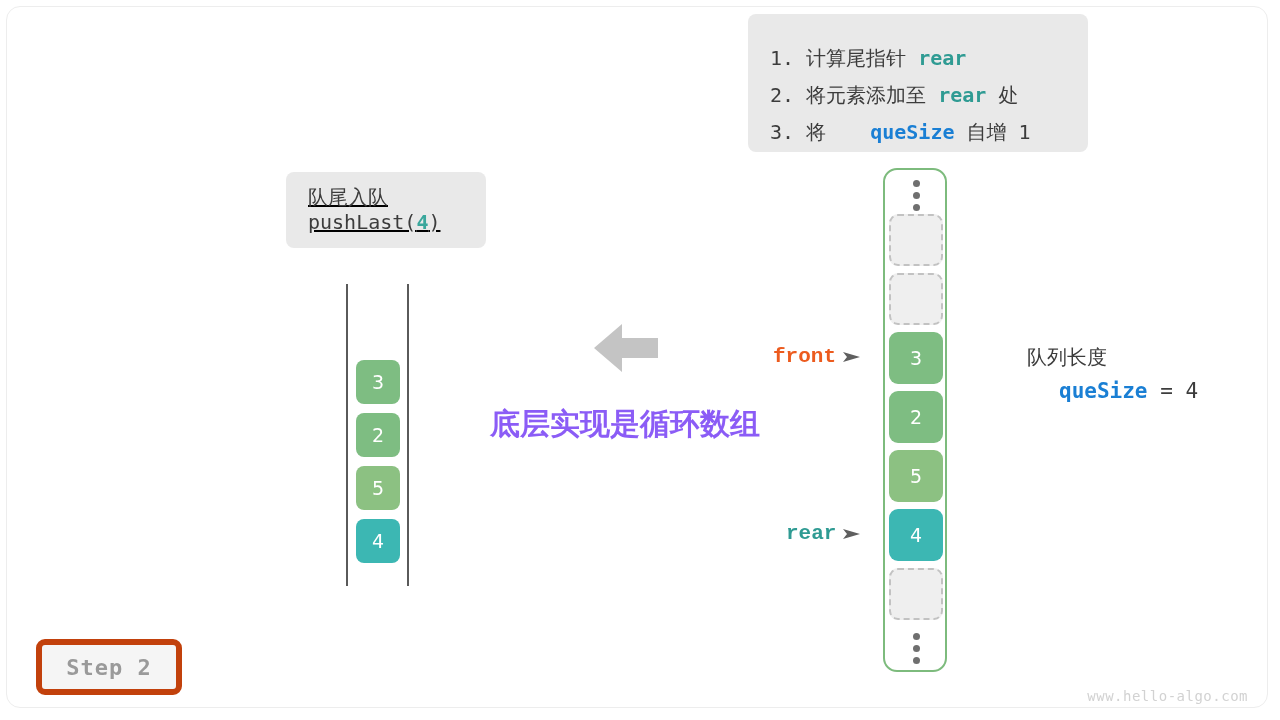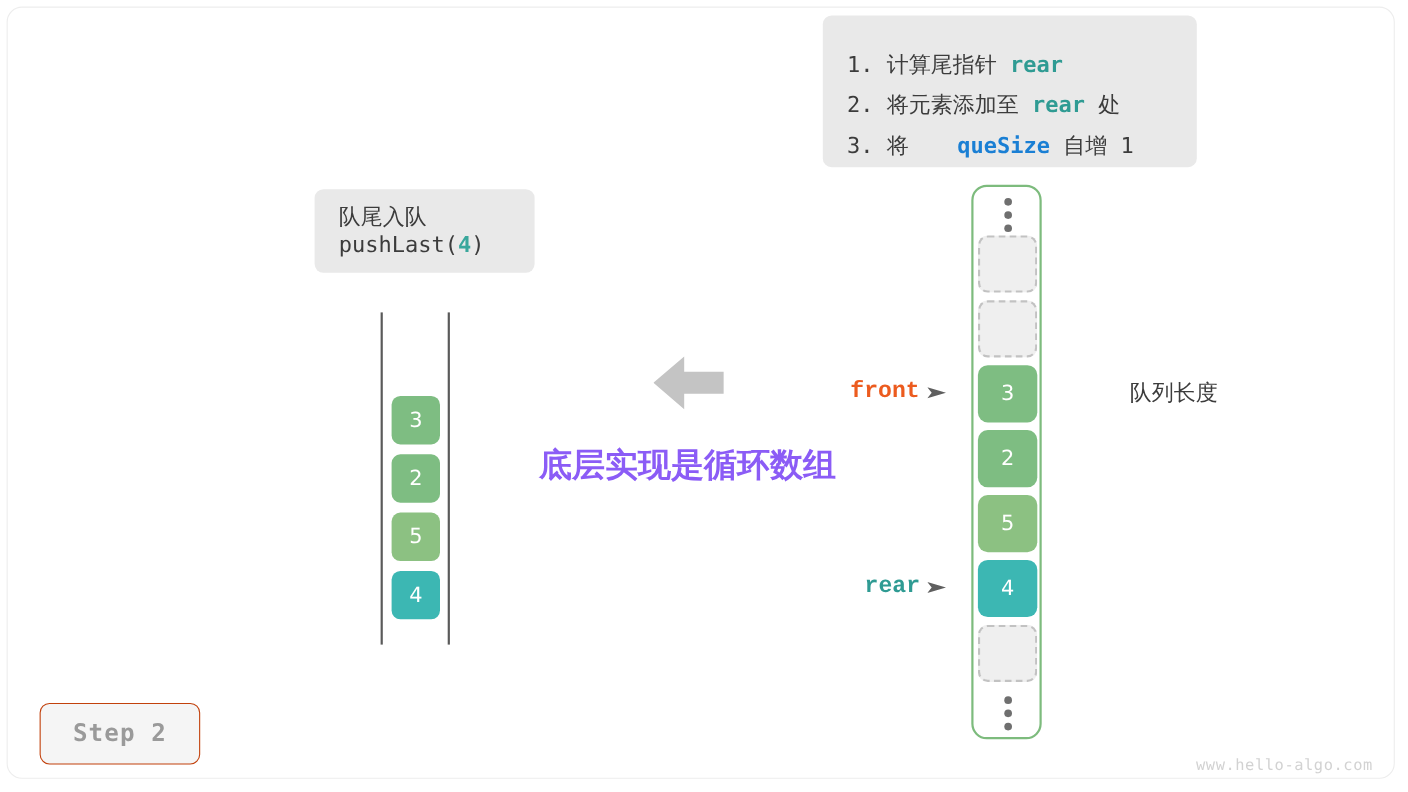--- a/index.html
+++ b/index.html
@@ -54,39 +54,40 @@
   .kw-teal { color: #2f9b93; font-weight: bold; }
   .kw-blue { color: #1a7fd4; font-weight: bold; margin-left: 32px; }
 
   
   #operation-box {
     left: 286px;
     top: 172px;
     width: 200px;
     height: 76px;
     padding: 13px 0 0 22px;
+    text-decoration: underline;
   }
   .op-line {
     font-family: "DejaVu Sans Mono", monospace;
     font-size: 20px;
     line-height: 25px;
     color: #3c3c3c;
     white-space: pre;
   }
   .op-val { color: #3aa79c; font-weight: bold; }
 
   
   #step-badge {
     position: absolute;
     left: 36px;
     top: 639px;
     width: 146px;
     height: 56px;
     background: #f5f5f5;
-    border: 1px solid #c2410c;
+    border: 6px solid #c2410c;
     border-radius: 9px;
     box-sizing: border-box;
     display: flex;
     align-items: center;
     justify-content: center;
   }
   #step-badge span {
     font-family: "DejaVu Sans Mono", monospace;
     font-size: 22px;
     font-weight: bold;
@@ -295,20 +296,21 @@
 
   <div class="pointer" style="left:786px; top:522px; color:#2f9b93">
     <span>rear</span>
     <svg class="ptr-arrow" viewBox="0 0 17 14">
       <polygon points="0,2 17,7 0,12 4,7" fill="#5f5f5f"></polygon>
     </svg>
   </div>
 
   <div id="queue-size-note">
     <div>队列长度</div>
+    <div><span class="mono kw-blue">queSize</span><span class="mono"> = </span><span class="mono">4</span></div>
   </div>
 
   <div id="step-badge">
     <span>Step 2</span>
   </div>
 
   <div id="watermark">www.hello-algo.com</div>
 
 </div>
 

